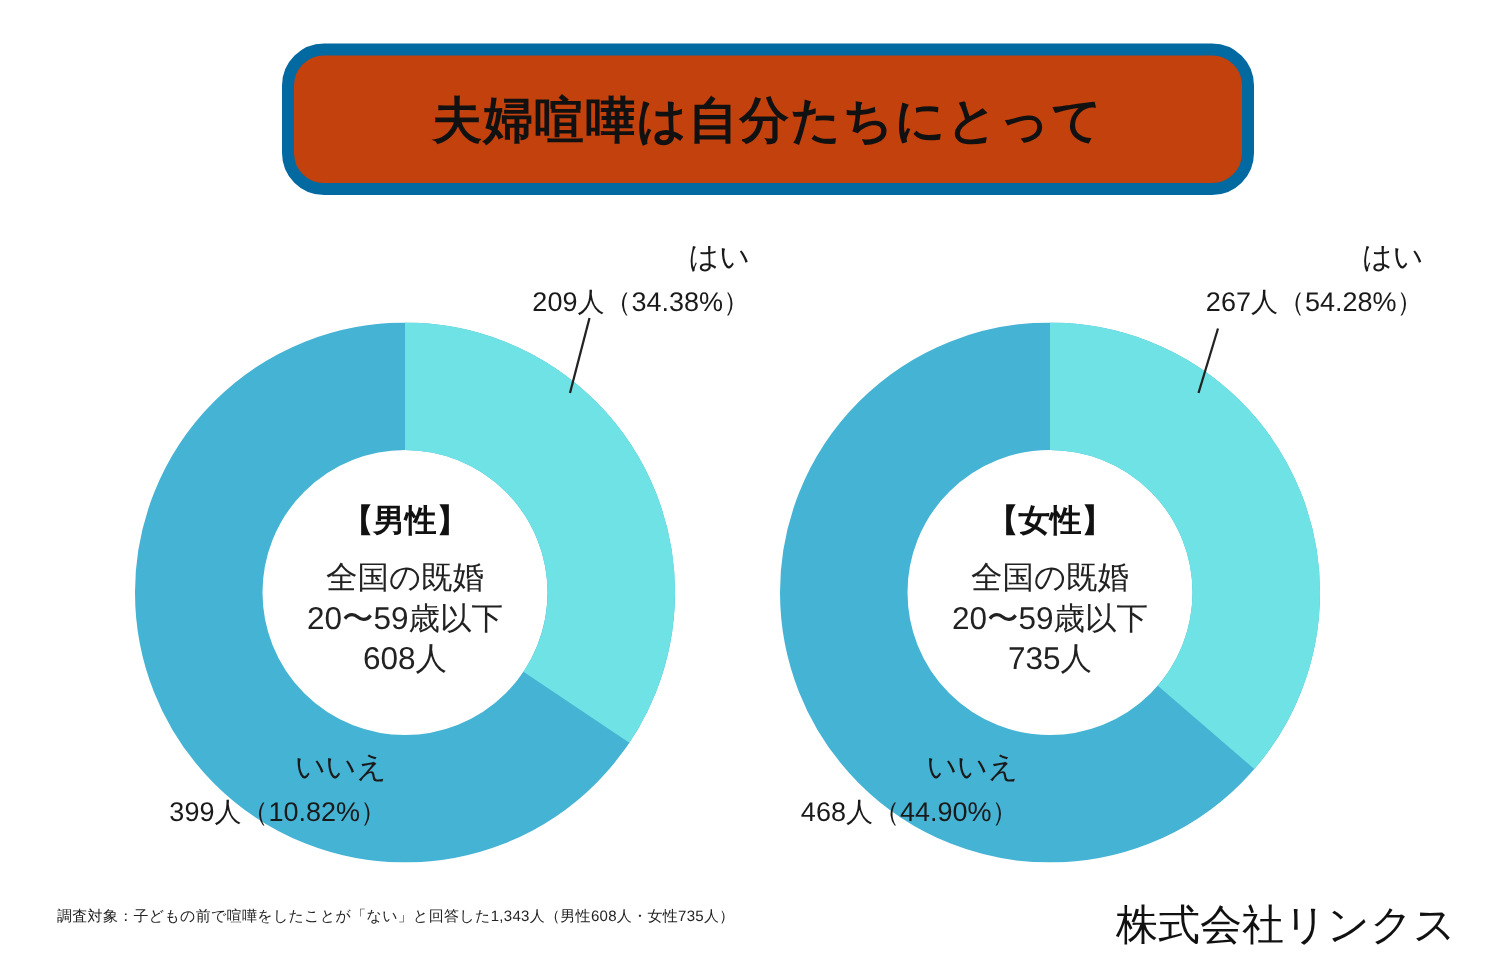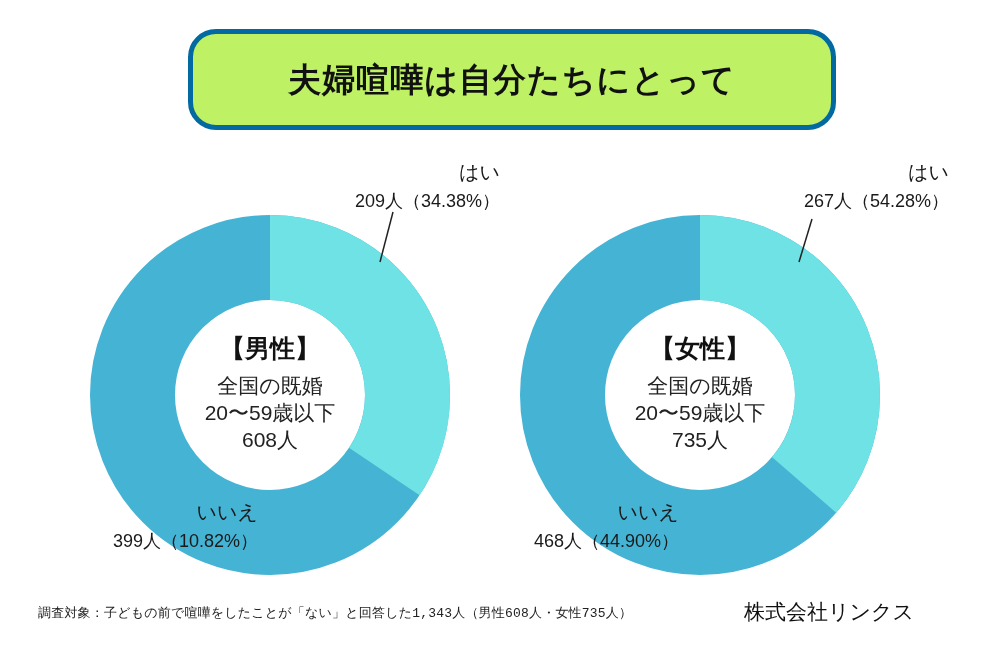--- a/index.html
+++ b/index.html
@@ -2,42 +2,42 @@
 <html><head>
 <meta charset="utf-8">
 <style>
   html,body{margin:0;padding:0;background:#fff;}
   .canvas{
     position:relative;width:1000px;height:650px;background:#ffffff;
     font-family:"Liberation Sans","DejaVu Sans",sans-serif;color:#1a1a1a;overflow:hidden;
   }
   .title-box{
     position:absolute;left:188px;top:29px;width:648px;height:101px;
-    border:5px solid #0369a1;border-radius:28px;background:#bef264;box-sizing:border-box;
+    border:8px solid #0369a1;border-radius:28px;background:#c2410c;box-sizing:border-box;
     display:flex;flex-direction:column;justify-content:center;align-items:center;
   }
   .title-line{font-size:33px;font-weight:bold;line-height:46px;color:#111;letter-spacing:1px;white-space:nowrap;}
   .donut-svg{position:absolute;width:360px;height:360px;}
   #donut-left{left:90px;top:215px;}
   #donut-right{left:520px;top:215px;}
   .center-label{position:absolute;width:220px;text-align:center;}
   #center-left{left:160px;top:333px;}
   #center-right{left:590px;top:333px;}
-  .center-heading{font-size:25px;font-weight:bold;line-height:30px;margin-bottom:9px;color:#111;}
+  .center-heading{font-size:21px;font-weight:bold;line-height:30px;margin-bottom:9px;color:#111;}
   .center-line{font-size:21px;line-height:27px;color:#222;}
   .callout{position:absolute;text-align:right;}
   #callout-yes-left{left:280px;top:158px;width:220px;}
   #callout-yes-right{left:729px;top:158px;width:220px;}
   #callout-no-left{left:28px;top:498px;width:230px;}
   #callout-no-right{left:449px;top:498px;width:230px;}
   .callout-name{font-size:20px;line-height:29px;color:#1a1a1a;}
   .callout-value{font-size:18px;line-height:29px;color:#1a1a1a;}
   .lines-overlay{position:absolute;left:0;top:0;width:1000px;height:650px;pointer-events:none;}
-  .footnote{position:absolute;left:38px;top:604px;font-size:13px;letter-spacing:.2px;color:#222;white-space:nowrap;font-family:Liberation Mono, monospace;}
-  .company{position:absolute;left:744px;top:598px;font-size:21px;color:#111;white-space:nowrap;}
+  .footnote{position:absolute;left:38px;top:604px;font-size:10px;letter-spacing:.2px;color:#222;white-space:nowrap;}
+  .company{position:absolute;left:744px;top:598px;font-size:28px;color:#111;white-space:nowrap;}
 </style>
 </head>
 <body>
 
 <div class="canvas">
 
   <div class="title-box">
     <div class="title-line">夫婦喧嘩は自分たちにとって</div>
   </div>
 

